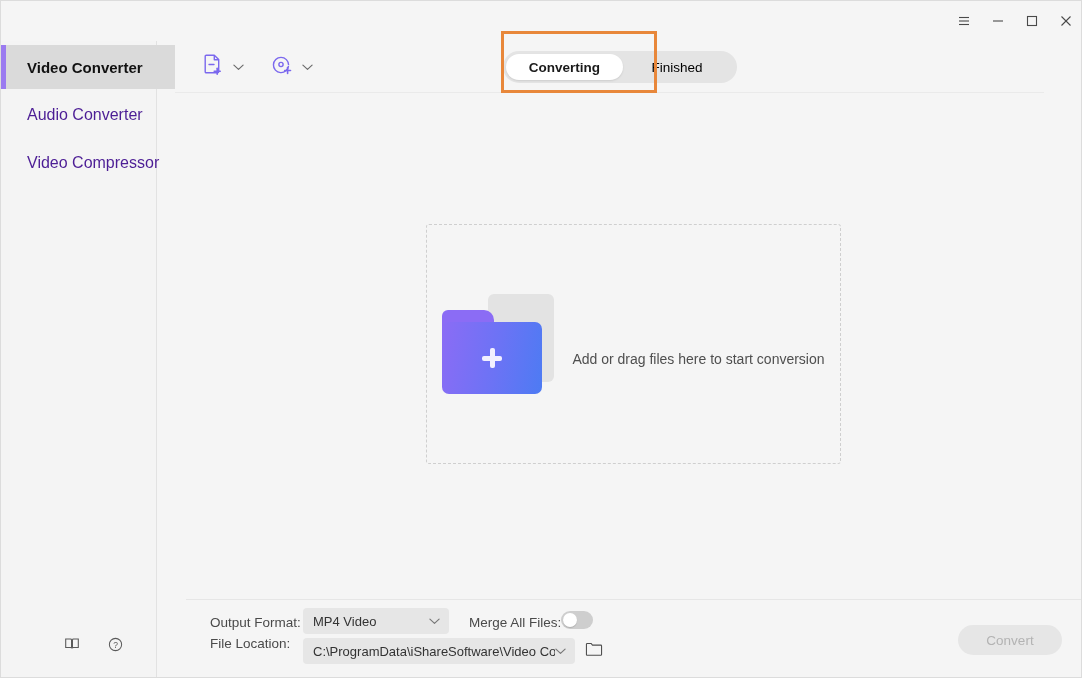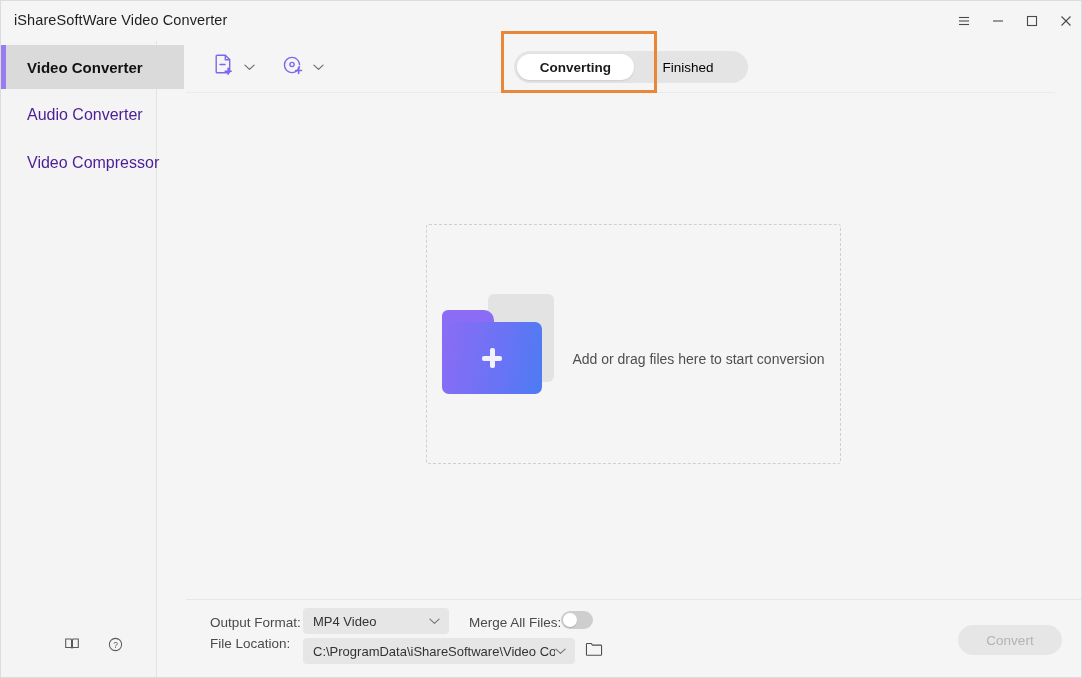--- a/index.html
+++ b/index.html
@@ -117,21 +117,21 @@
     color: #5a5a5a;
     margin-right: 26px;
     display: flex;
     align-items: center;
     justify-content: center;
   }
 
   
   .toolbar {
     position: absolute;
-    left: 185px;
+    left: 174px;
     top: 40px;
     width: 869px;
     height: 52px;
     background: #f5f5f5;
     border-bottom: 1px solid #eaeaea;
     box-sizing: border-box;
   }
   .tool-btn {
     position: absolute;
     top: 10px;
@@ -378,21 +378,20 @@
     font-size: 13.5px;
     color: #b3b3b3;
   }
 </style>
 </head>
 <body>
 
 <div class="app">
 
   <div class="titlebar">
-    <div class="title-text">iShareSoftWare Video Converter</div>
     <div class="win-controls">
       <div class="win-btn">
         <svg width="16" height="16" viewBox="0 0 16 16" aria-hidden="true">
           <g stroke="currentColor" stroke-width="1.1">
             <line x1="3" y1="4.5" x2="13" y2="4.5"></line>
             <line x1="3" y1="8" x2="13" y2="8"></line>
             <line x1="3" y1="11.5" x2="13" y2="11.5"></line>
           </g>
         </svg>
       </div>

